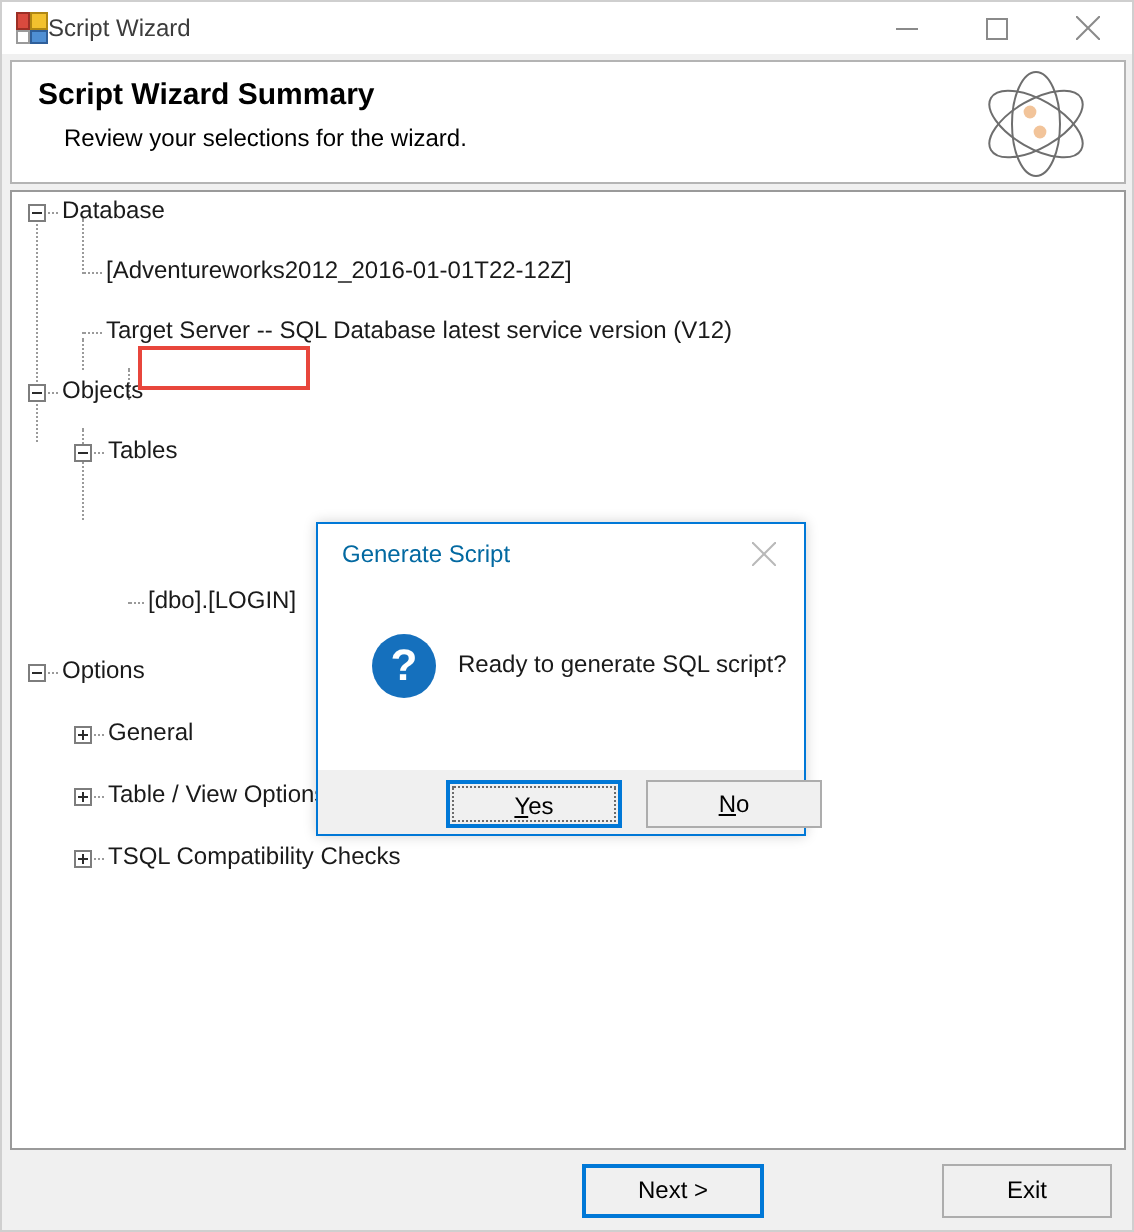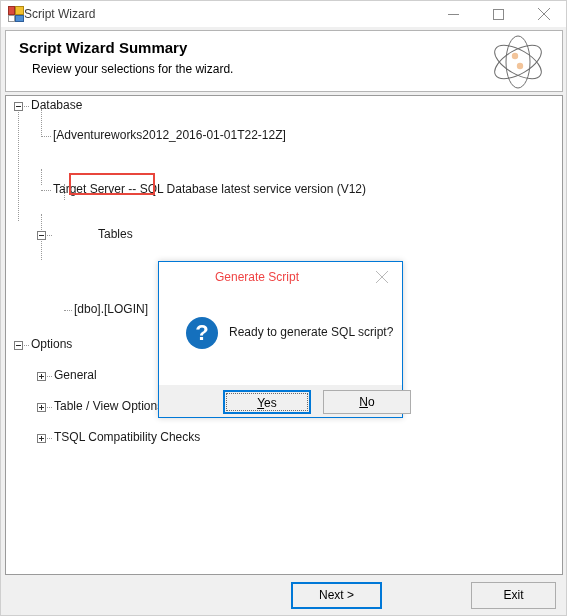--- a/index.html
+++ b/index.html
@@ -219,23 +219,22 @@
     position: absolute;
     left: 0; top: 0;
     width: 243px;
     height: 31px;
     background: #ffffff;
   }
   .dlg-title-text {
     position: absolute;
     left: 12px; top: 8px;
     font-size: 12px;
-    color: #ef4444;
-    white-space: nowrap;
-    margin-left: 44px;
+    color: #0369a1;
+    white-space: nowrap;
   }
   .dlg-close {
     position: absolute;
     right: 0; top: 0;
     width: 40px; height: 30px;
     display: flex;
     align-items: center;
     justify-content: center;
     color: #b9b9b9;
   }
@@ -364,30 +363,35 @@
         <div class="exp" style="left:8px;"></div>
         <div class="hline" style="left:18px; width:5px;"></div>
         <span class="lbl" style="left:25px;">Database</span>
       </div>
 
       <div class="tnode" style="top:15px;">
         <div class="hline" style="left:35px; width:10px;"></div>
         <span class="lbl" style="left:47px;">[Adventureworks2012_2016-01-01T22-12Z]</span>
       </div>
 
-      <div class="tnode" style="top:30px;margin-top:24px;">
+      <div class="tnode" style="top:30px;">
         <div class="hline" style="left:35px; width:10px;"></div>
         <span class="lbl" style="left:47px;">Target Server -- SQL Database latest service version (V12)</span>
       </div>
 
+      <div class="tnode" style="top:45px;">
+        <div class="exp" style="left:8px;"></div>
+        <div class="hline" style="left:18px; width:5px;"></div>
+        <span class="lbl" style="left:25px;">Objects</span>
+      </div>
 
       <div class="tnode" style="top:60px;">
         <div class="exp" style="left:31px;"></div>
         <div class="hline" style="left:41px; width:5px;"></div>
-        <span class="lbl" style="left:48px;margin-left:44px;">Tables</span>
+        <span class="lbl" style="left:48px;">Tables</span>
       </div>
 
       <div class="tnode" style="top:76px;margin-top:44px;">
         <div class="hline" style="left:58px; width:8px;"></div>
         <span class="lbl" style="left:68px;">[dbo].[LOGIN]</span>
       </div>
 
       <div class="tnode" style="top:96px;">
         <div class="exp" style="left:8px;"></div>
         <div class="hline" style="left:18px; width:5px;"></div>

